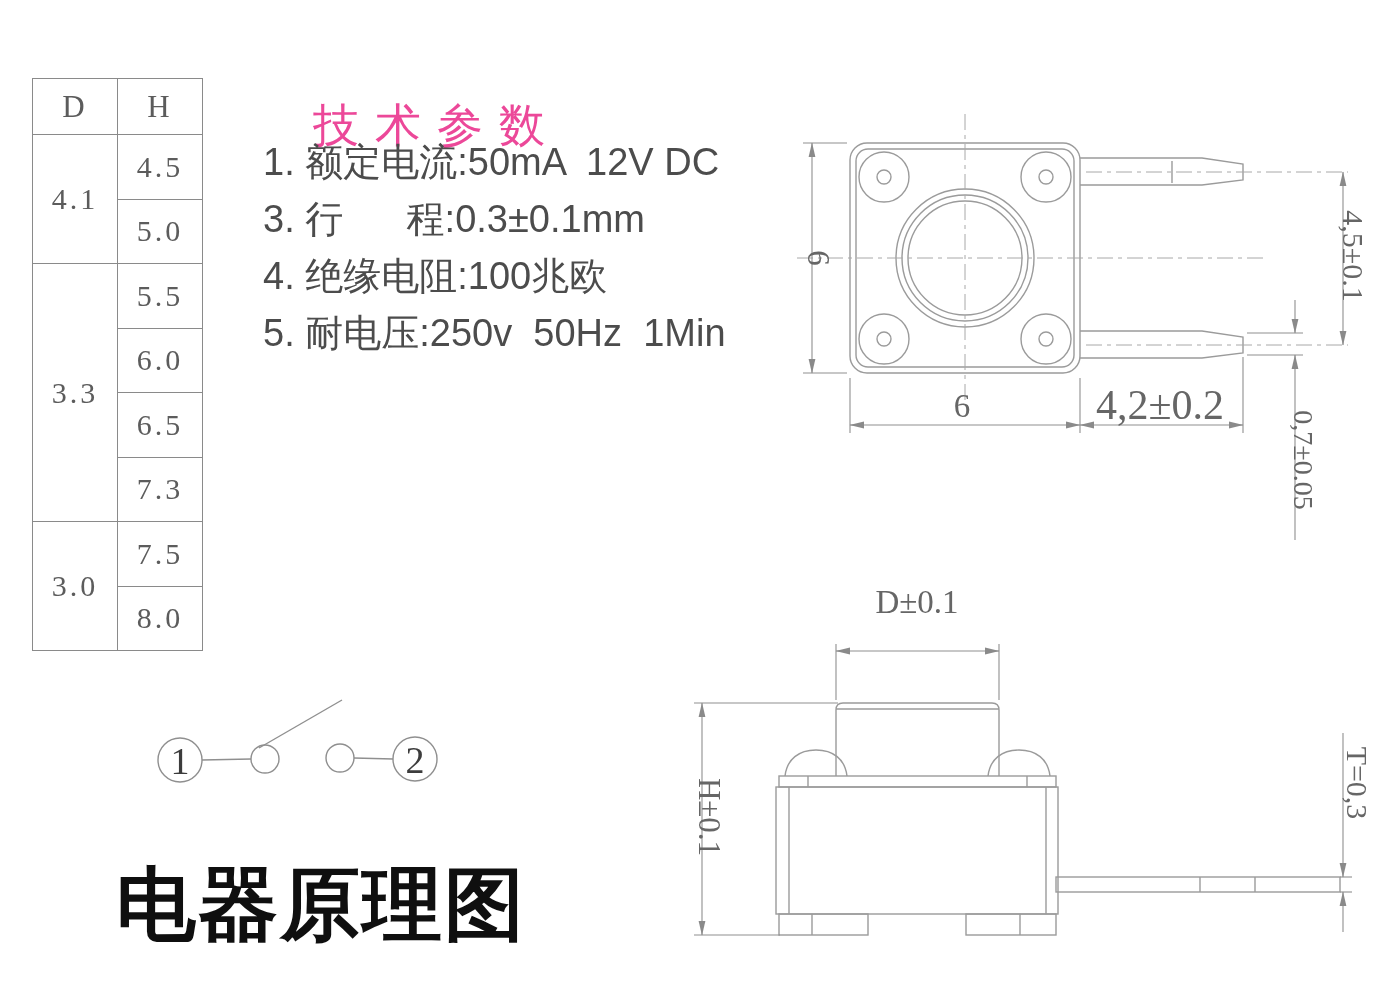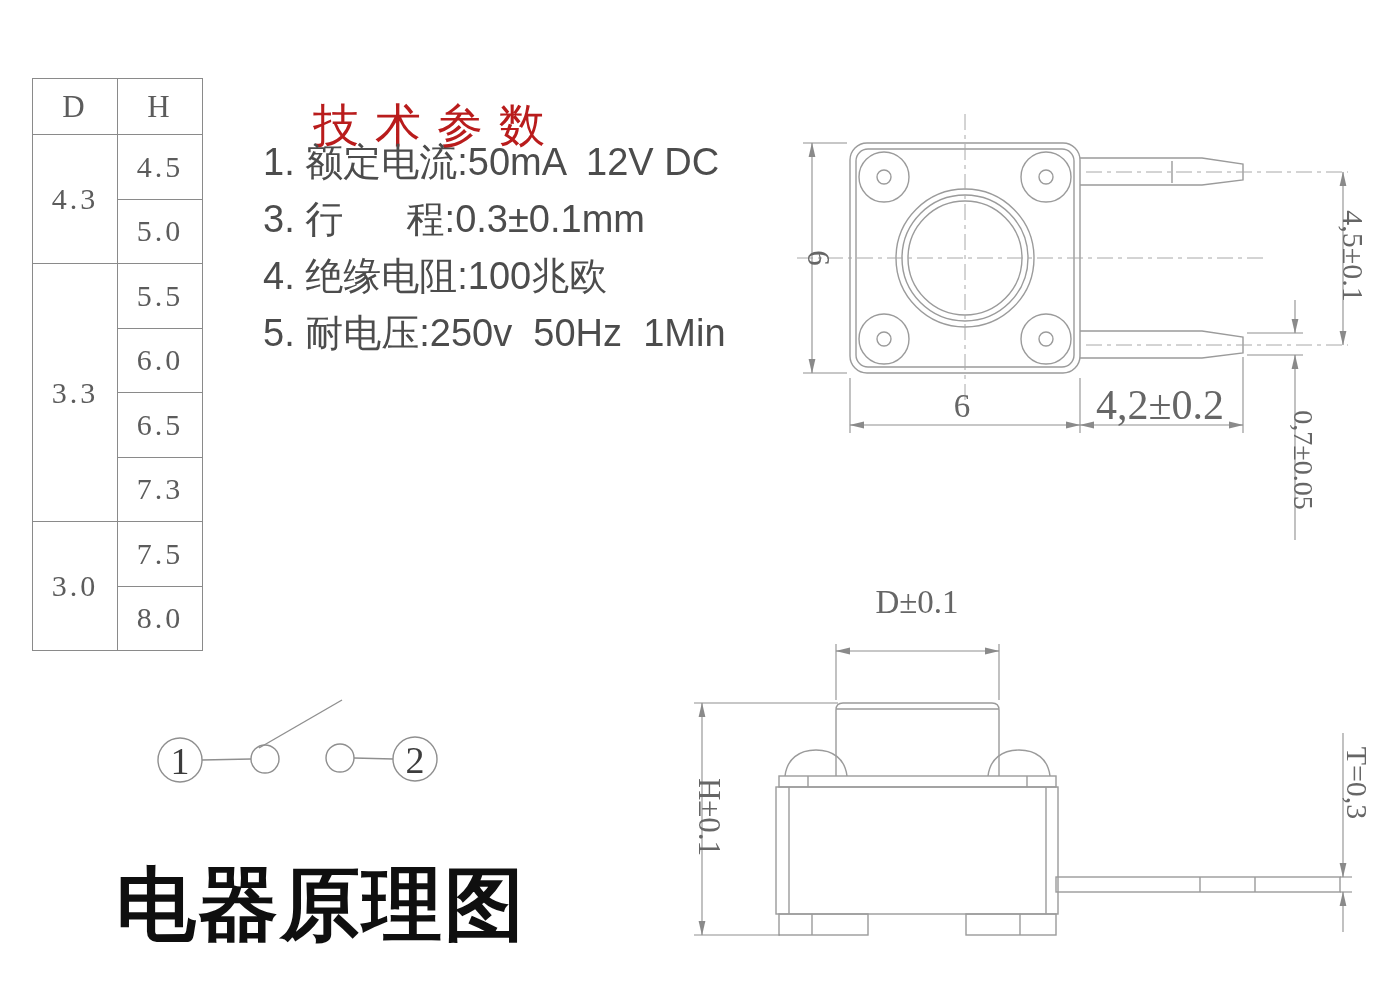--- a/index.html
+++ b/index.html
@@ -19,21 +19,21 @@
   table.force{position:absolute;left:217px;top:492px;border-collapse:collapse;
            color:#4c4c4c;font-size:34px;}
   table.force td{border:1.6px solid #8a8a8a;text-align:center;vertical-align:middle;background:#fff;}
   table.force td.lab{width:126px;}
   table.force td.v1{width:238px;}
   table.force td.v2{width:226px;}
   table.force tr.r1 td{height:70px;}
   table.force tr.r2 td{height:83px;}
 
   
-  .tp-title{position:absolute;left:313px;top:95px;font-size:46px;color:#b91c1c;
+  .tp-title{position:absolute;left:313px;top:95px;font-size:46px;color:#ec4899;
             letter-spacing:16px;font-weight:500;white-space:pre;}
   .tp-items{position:absolute;left:263px;top:141px;}
   .tp-item{font-size:38px;color:#4c4c4c;line-height:42px;margin-bottom:15px;white-space:pre;}
 
   
   .hlabel,.vlabel{position:absolute;font-family:"Liberation Serif",serif;color:#666;
             white-space:nowrap;}
   .hlabel{transform:translate(-50%,-50%);}
   .vlabel{transform:translate(-50%,-50%) rotate(90deg);}
 
@@ -50,21 +50,21 @@
 
 <div class="page">
 
   <table class="dh">
     <tbody>
         <tr>
       <th>D</th>
       <th>H</th>
     </tr>
     <tr>
-      <td rowspan="2">4.3</td>
+      <td rowspan="2">4.1</td>
       <td>4.5</td>
     </tr>
     <tr>
           <td>5.0</td>
         </tr>
     <tr>
       <td rowspan="4">3.3</td>
       <td>5.5</td>
     </tr>
     <tr>

